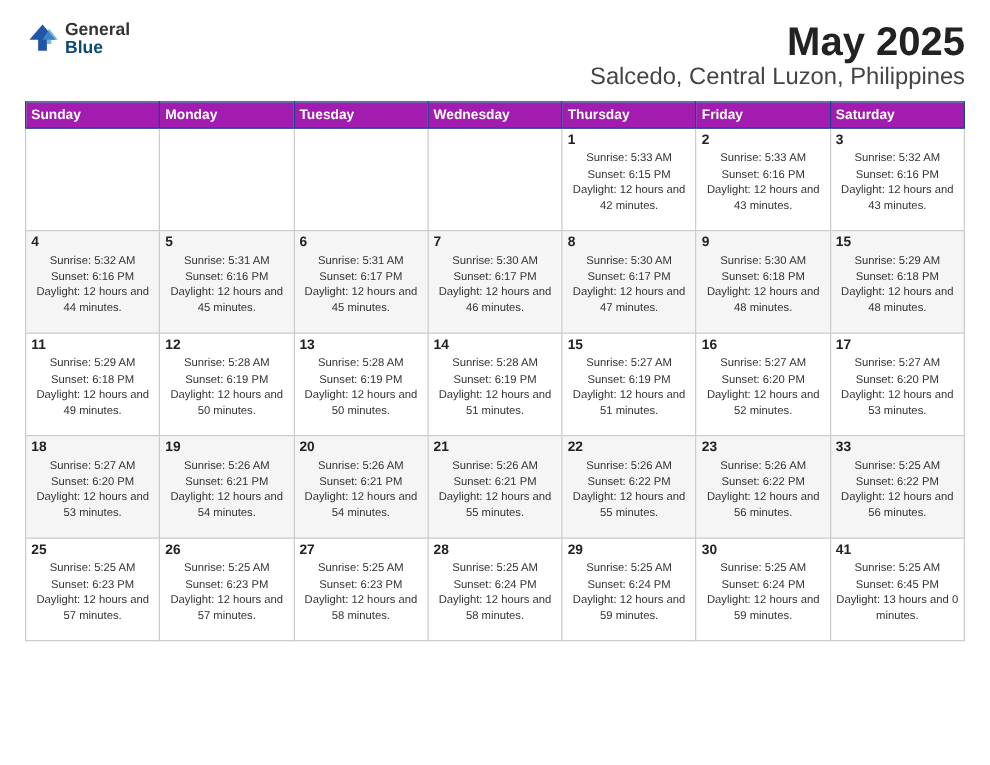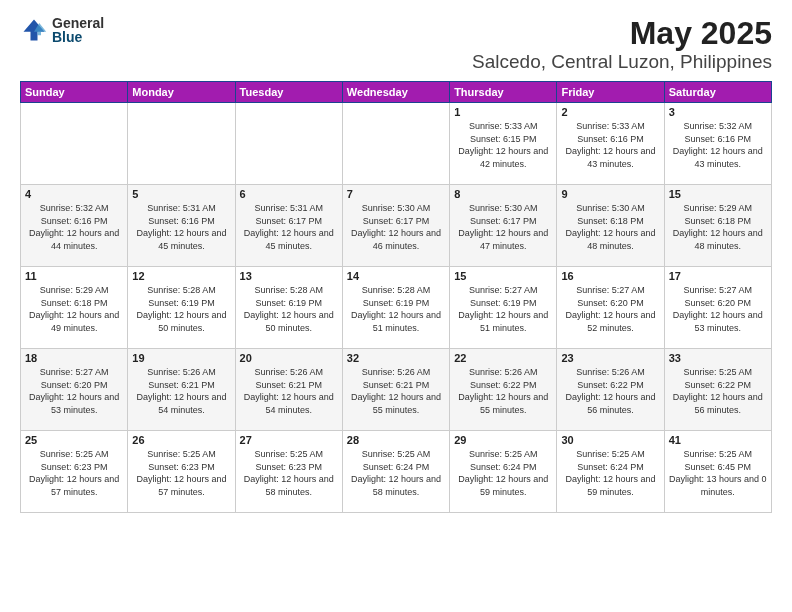--- a/index.html
+++ b/index.html
@@ -281,21 +281,21 @@
 and 54 minutes.</div>
           </td>
           <td>
             <span class="day-num">20</span>
             <div class="cell-content">Sunrise: 5:26 AM
 Sunset: 6:21 PM
 Daylight: 12 hours
 and 54 minutes.</div>
           </td>
           <td>
-            <span class="day-num">32</span>
+            <span class="day-num">21</span>
             <div class="cell-content">Sunrise: 5:26 AM
 Sunset: 6:21 PM
 Daylight: 12 hours
 and 55 minutes.</div>
           </td>
           <td>
             <span class="day-num">22</span>
             <div class="cell-content">Sunrise: 5:26 AM
 Sunset: 6:22 PM
 Daylight: 12 hours

